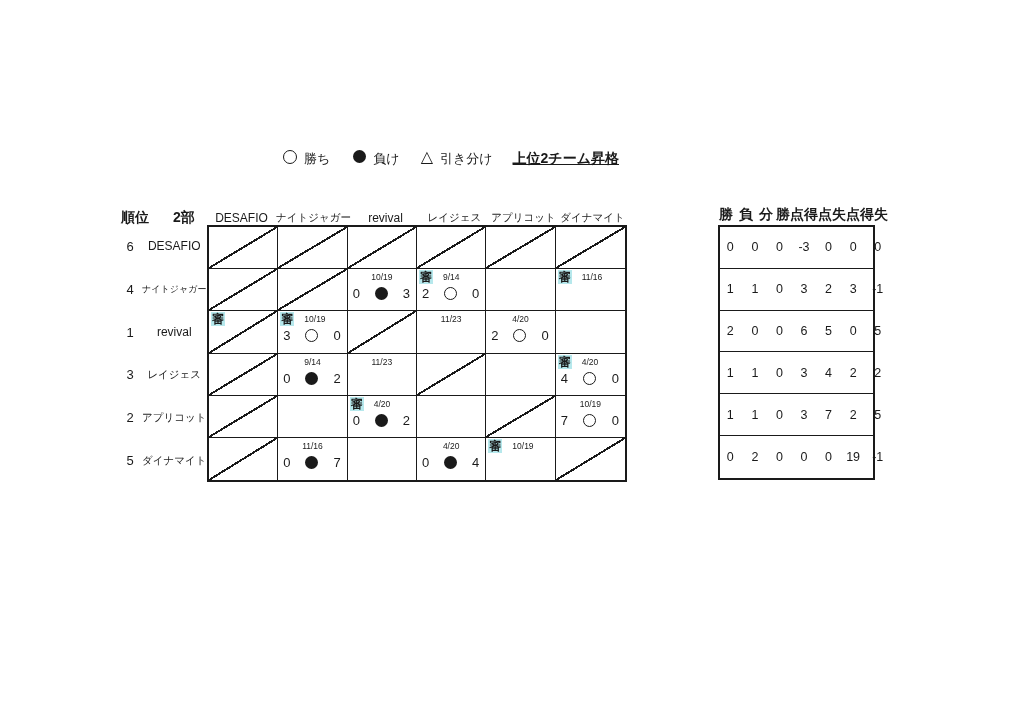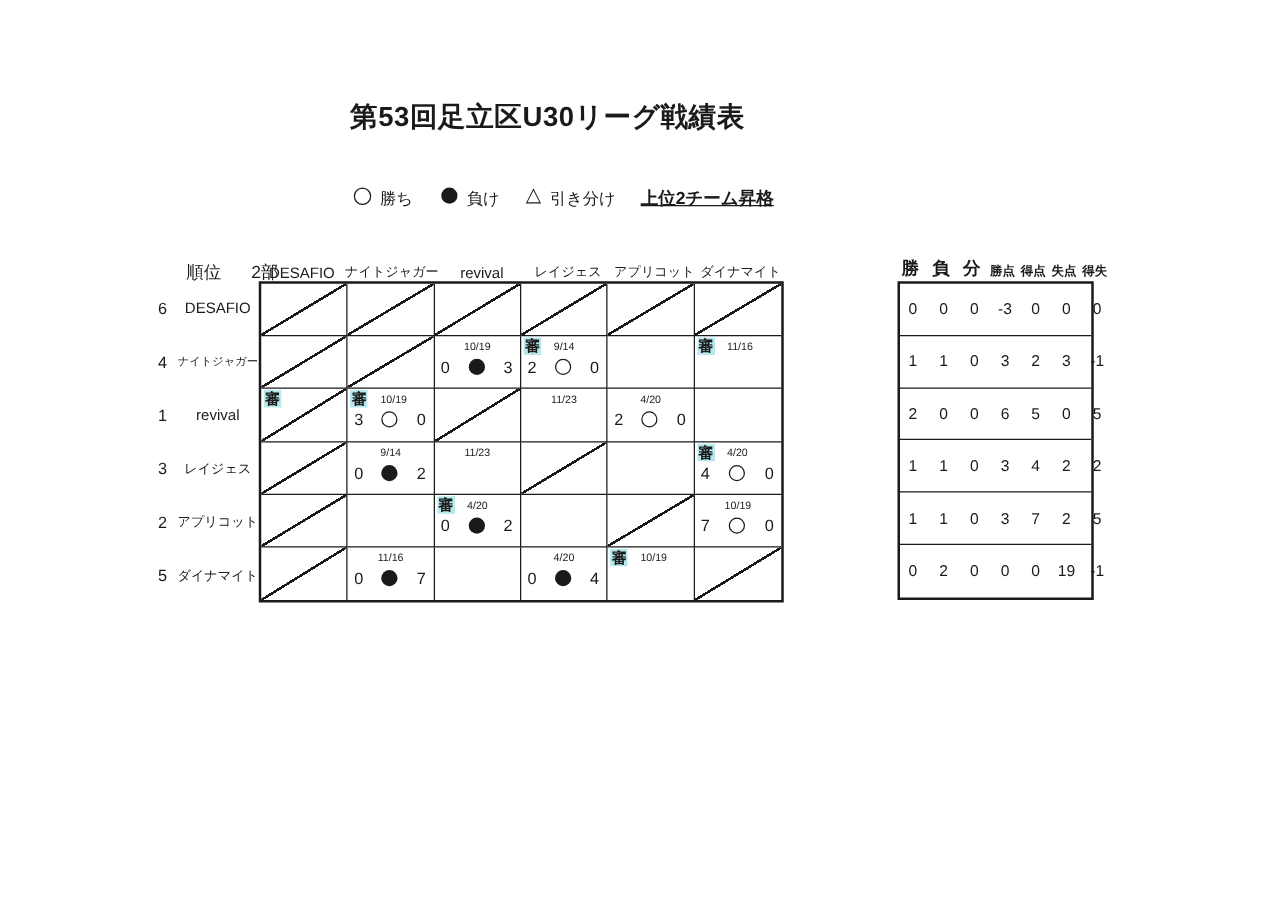--- a/index.html
+++ b/index.html
@@ -9,21 +9,21 @@
 
   .title { position:absolute; left:280px; top:79px; width:320px; font-size:22px; font-weight:bold; letter-spacing:0.5px; white-space:nowrap; }
 
   .legend { position:absolute; left:283px; top:150px; height:20px; display:flex; align-items:flex-start; white-space:nowrap; }
   .legend .lbl { font-size:13px; margin-left:7px; }
   .shape-win { width:14px; height:14px; border:1.7px solid #1a1a1a; border-radius:50%; background:#fff; }
   .shape-loss { width:13px; height:13px; border-radius:50%; background:#1a1a1a; margin-left:23px; }
   .shape-draw { font-size:16px; line-height:14px; margin-left:21px; }
   .legend .note { font-size:14px; font-weight:bold; margin-left:20px;text-decoration:underline; }
 
-  .rank-div-header { position:absolute; left:121px; top:209px; width:86px; display:flex; font-size:14px; font-weight:normal;margin-left:28px; }
+  .rank-div-header { position:absolute; left:121px; top:209px; width:86px; display:flex; font-size:14px; font-weight:bold; }
   .rank-div-header .div-h { margin-left:24px; }
 
   .col-headers { position:absolute; left:207px; top:208px; width:420px; height:17px; display:grid; grid-template-columns:repeat(6,1fr); }
   .col-headers span { justify-self:center; align-self:end; white-space:nowrap; font-size:10.5px; }
   .col-headers span.ascii { font-size:12px; }
 
   .row-labels { position:absolute; left:118px; top:225px; width:88px; height:257px; display:grid; grid-template-rows:repeat(6,1fr); }
   .row-label { display:flex; align-items:center; }
   .row-label .rank { width:24px; text-align:center; font-size:13px; }
   .row-label .team { flex:1; text-align:center; font-size:10.5px; white-space:nowrap; }
@@ -37,34 +37,33 @@
   .mcell.diag { background-image:linear-gradient(to bottom right, transparent calc(50% - 1px), #1a1a1a calc(50% - 1px), #1a1a1a calc(50% + 1px), transparent calc(50% + 1px)); }
   .ref-badge { position:absolute; left:2px; top:1px; font-size:12px; font-weight:bold; line-height:14px; padding:0 1px; background:#b6e8ec; }
   .mdate { position:absolute; top:3px; left:0; right:0; text-align:center; font-size:8.5px; letter-spacing:0; }
   .mdate.with-ref { left:26px; right:auto; text-align:left; }
   .score { position:absolute; left:5px; right:6px; top:16px; height:17px; display:flex; justify-content:space-between; align-items:center; }
   .score .num { font-size:13px; }
   .sym-win { width:13px; height:13px; border:1.7px solid #1a1a1a; border-radius:50%; background:#fff; }
   .sym-loss { width:13px; height:13px; border-radius:50%; background:#1a1a1a; }
 
   .stats-header { position:absolute; left:716px; top:206px; width:172px; height:18px; display:grid; grid-template-columns:repeat(7,1fr); }
-  .stats-header span { justify-self:center; align-self:end; font-weight:bold; font-size:10px; white-space:nowrap; }
+  .stats-header span { justify-self:center; align-self:end; font-weight:bold; font-size:14px; white-space:nowrap; }
   .stats-header span.big { font-size:14px; }
   .stats { position:absolute; left:718px; top:225px; width:157px; height:255px; border:2px solid #1a1a1a; background:#fff; }
   .srow { position:relative; height:41.83px; border-bottom:1.5px solid #1a1a1a; }
   .srow:last-child { border-bottom:0; }
   .srow .vals { position:absolute; left:-2px; top:0; width:172px; height:100%; display:grid; grid-template-columns:repeat(7,1fr); }
   .srow .vals span { justify-self:center; align-self:center; font-size:12.5px; white-space:nowrap; }
 </style>
 </head>
 <body>
 
 <div class="sheet">
 
-  <div class="title">第53回足立区U30リーグ戦績表</div>
 
   <div class="legend">
     <span class="shape-win"></span>
     <span class="lbl">勝ち</span>
     <span class="shape-loss"></span>
     <span class="lbl">負け</span>
     <span class="shape-draw">△</span>
     <span class="lbl">引き分け</span>
     <span class="note">上位2チーム昇格</span>
   </div>

